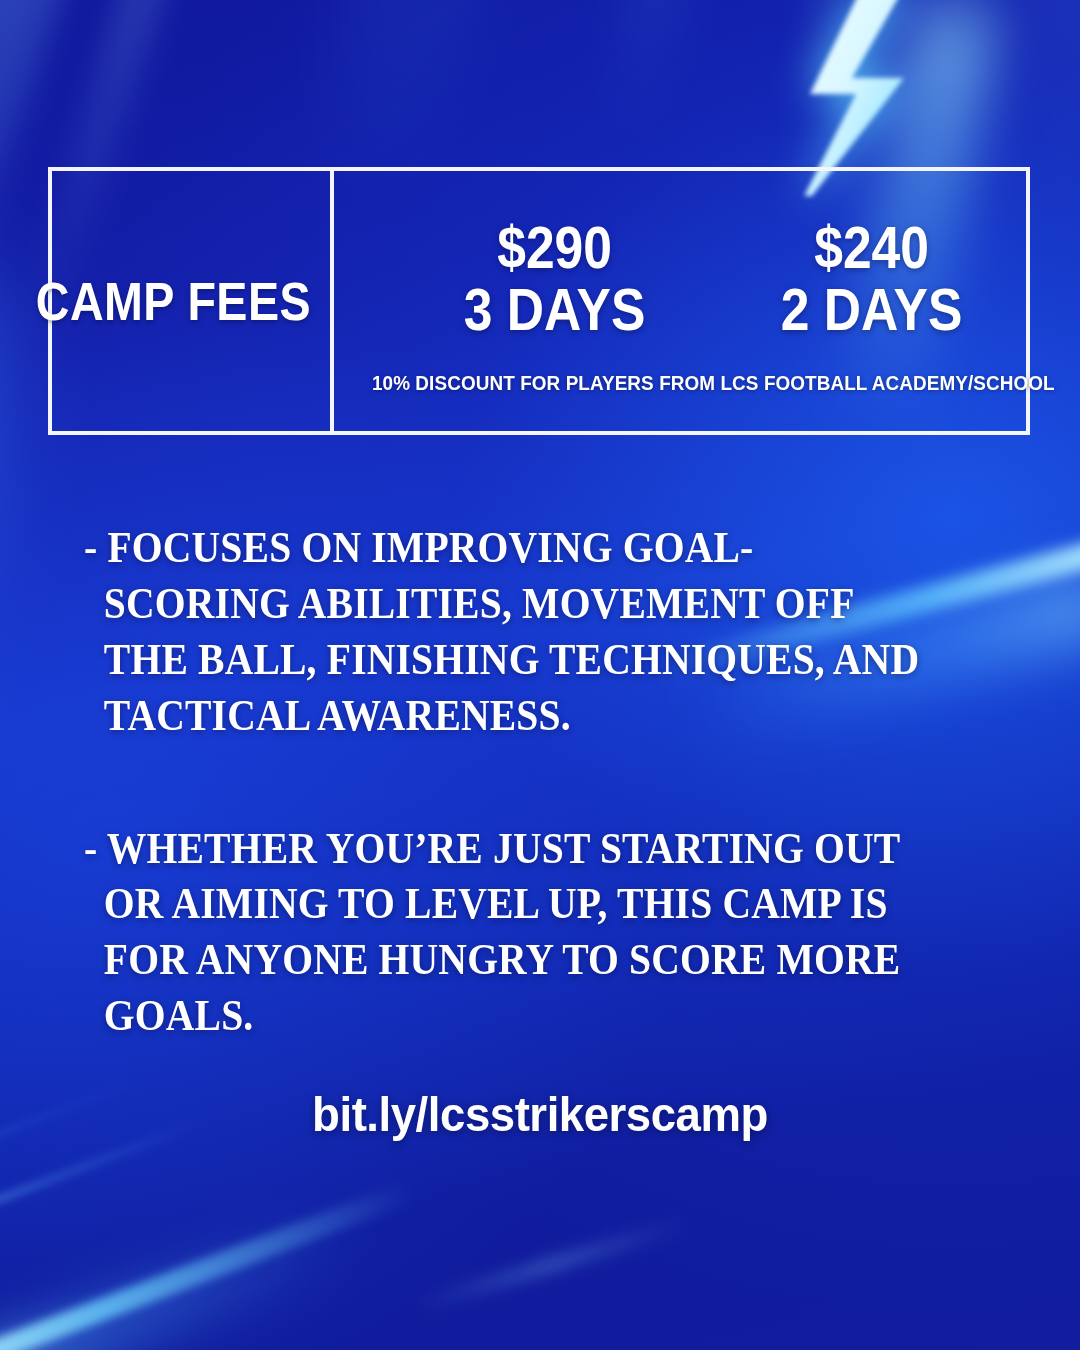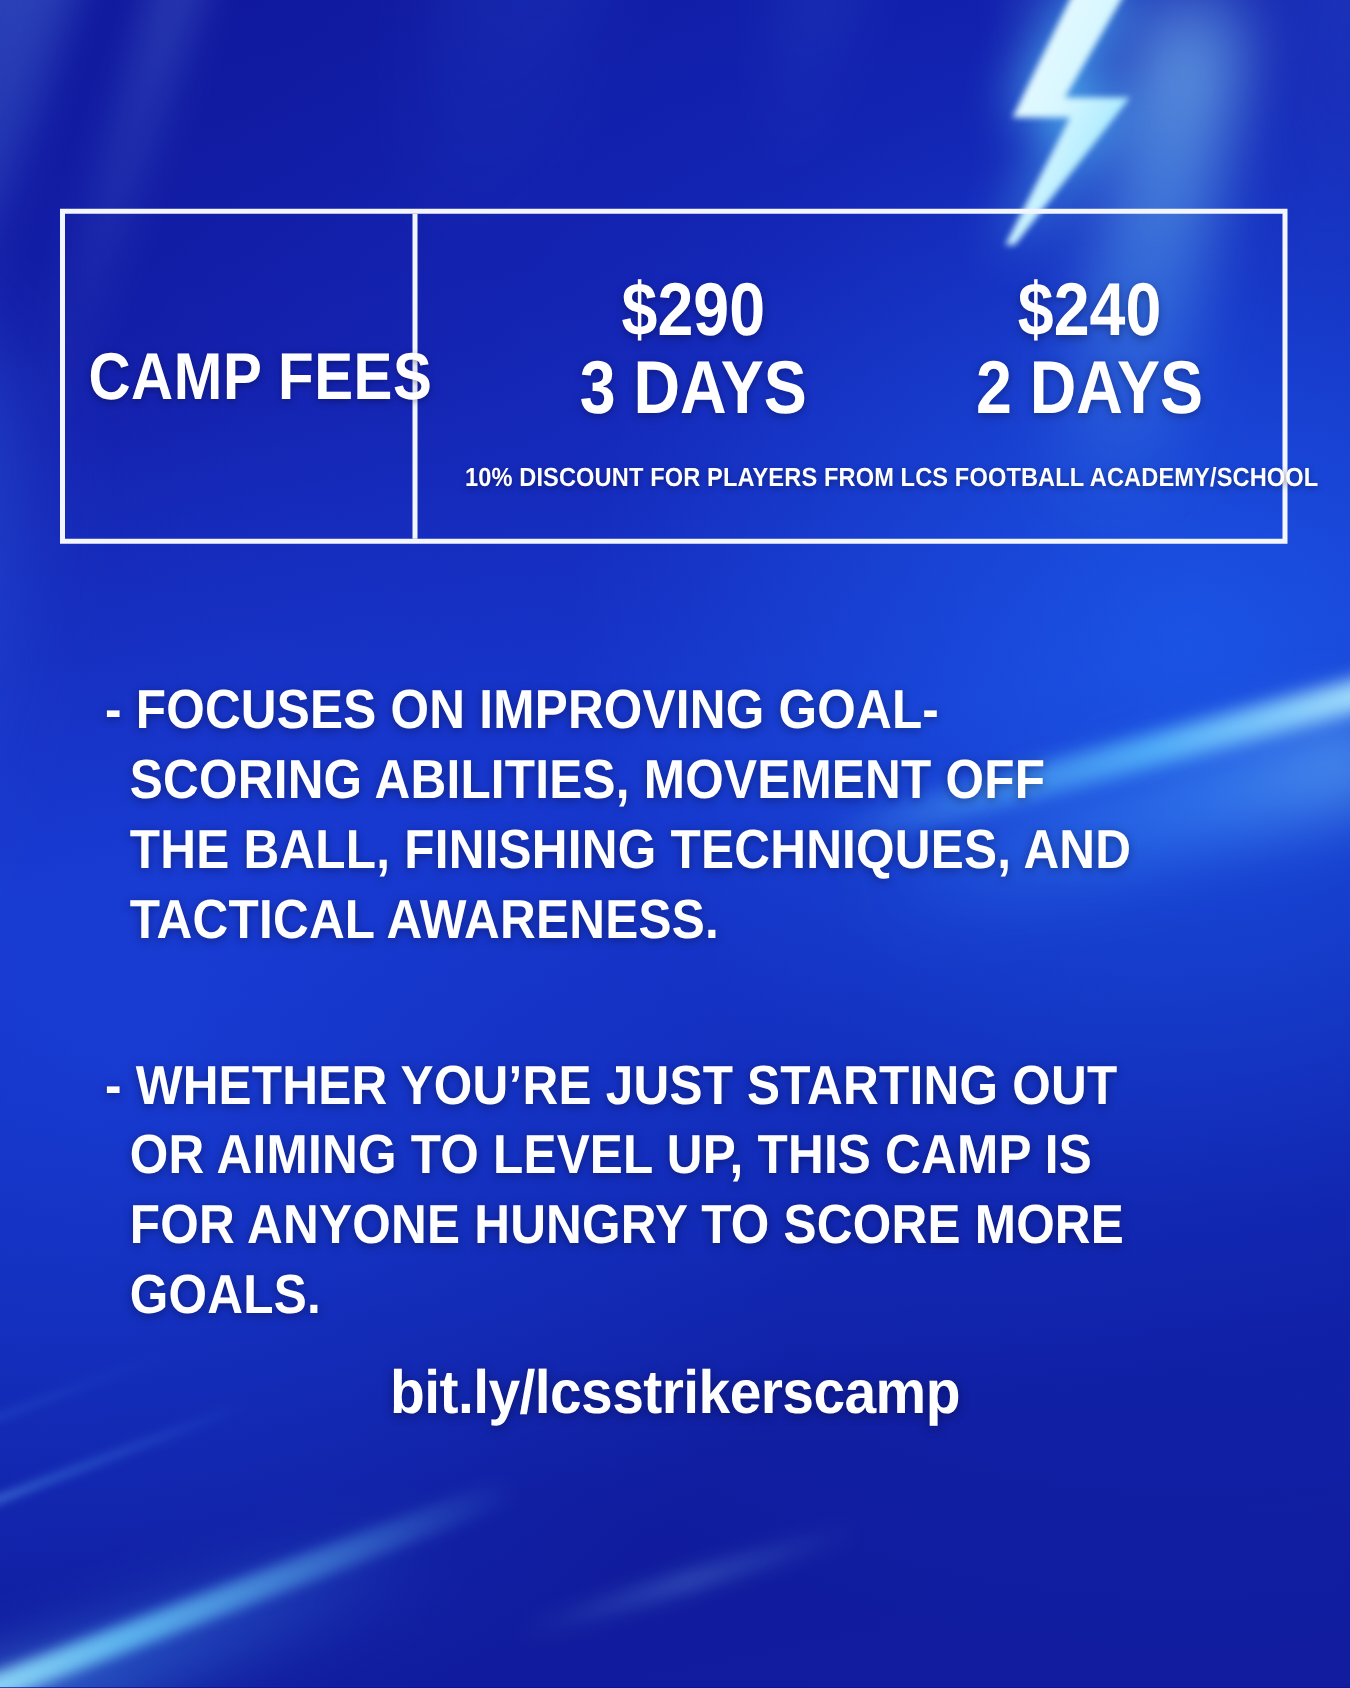--- a/index.html
+++ b/index.html
@@ -149,21 +149,21 @@
     left:48px; top:167px;
     width:982px; height:268px;
     border:4px solid #f4f6ff;
     display:flex;
     align-items:stretch;
   }
   #fees-left {
     width:282px;
     display:flex;
     align-items:center;
-    justify-content:flex-start;
+    justify-content:flex-end;
     border-right:4px solid #f4f6ff;
   }
   #fees-title {
     color:#ffffff;
     font-size:53px;
     font-weight:bold;
     letter-spacing:0.5px;
     line-height:1;
     transform:scaleX(0.88);
     white-space:nowrap;
@@ -206,22 +206,23 @@
     font-weight:bold;
     letter-spacing:0.1px;
     transform:scaleX(0.90);
     white-space:nowrap;
     text-shadow:0 1px 5px rgba(0,0,25,0.4);
   }
 
   
   #body-copy {
     position:absolute;
-    left:84px; top:540px;
+    left:84px; top:520px;
     width:930px;
+    font-family:Liberation Serif, serif;
   }
   .para {
     color:#ffffff;
     font-size:44px;
     font-weight:bold;
     line-height:1.27;
     letter-spacing:0.2px;
     transform:scaleX(0.90);
     transform-origin:left top;
     text-indent:-22px;

